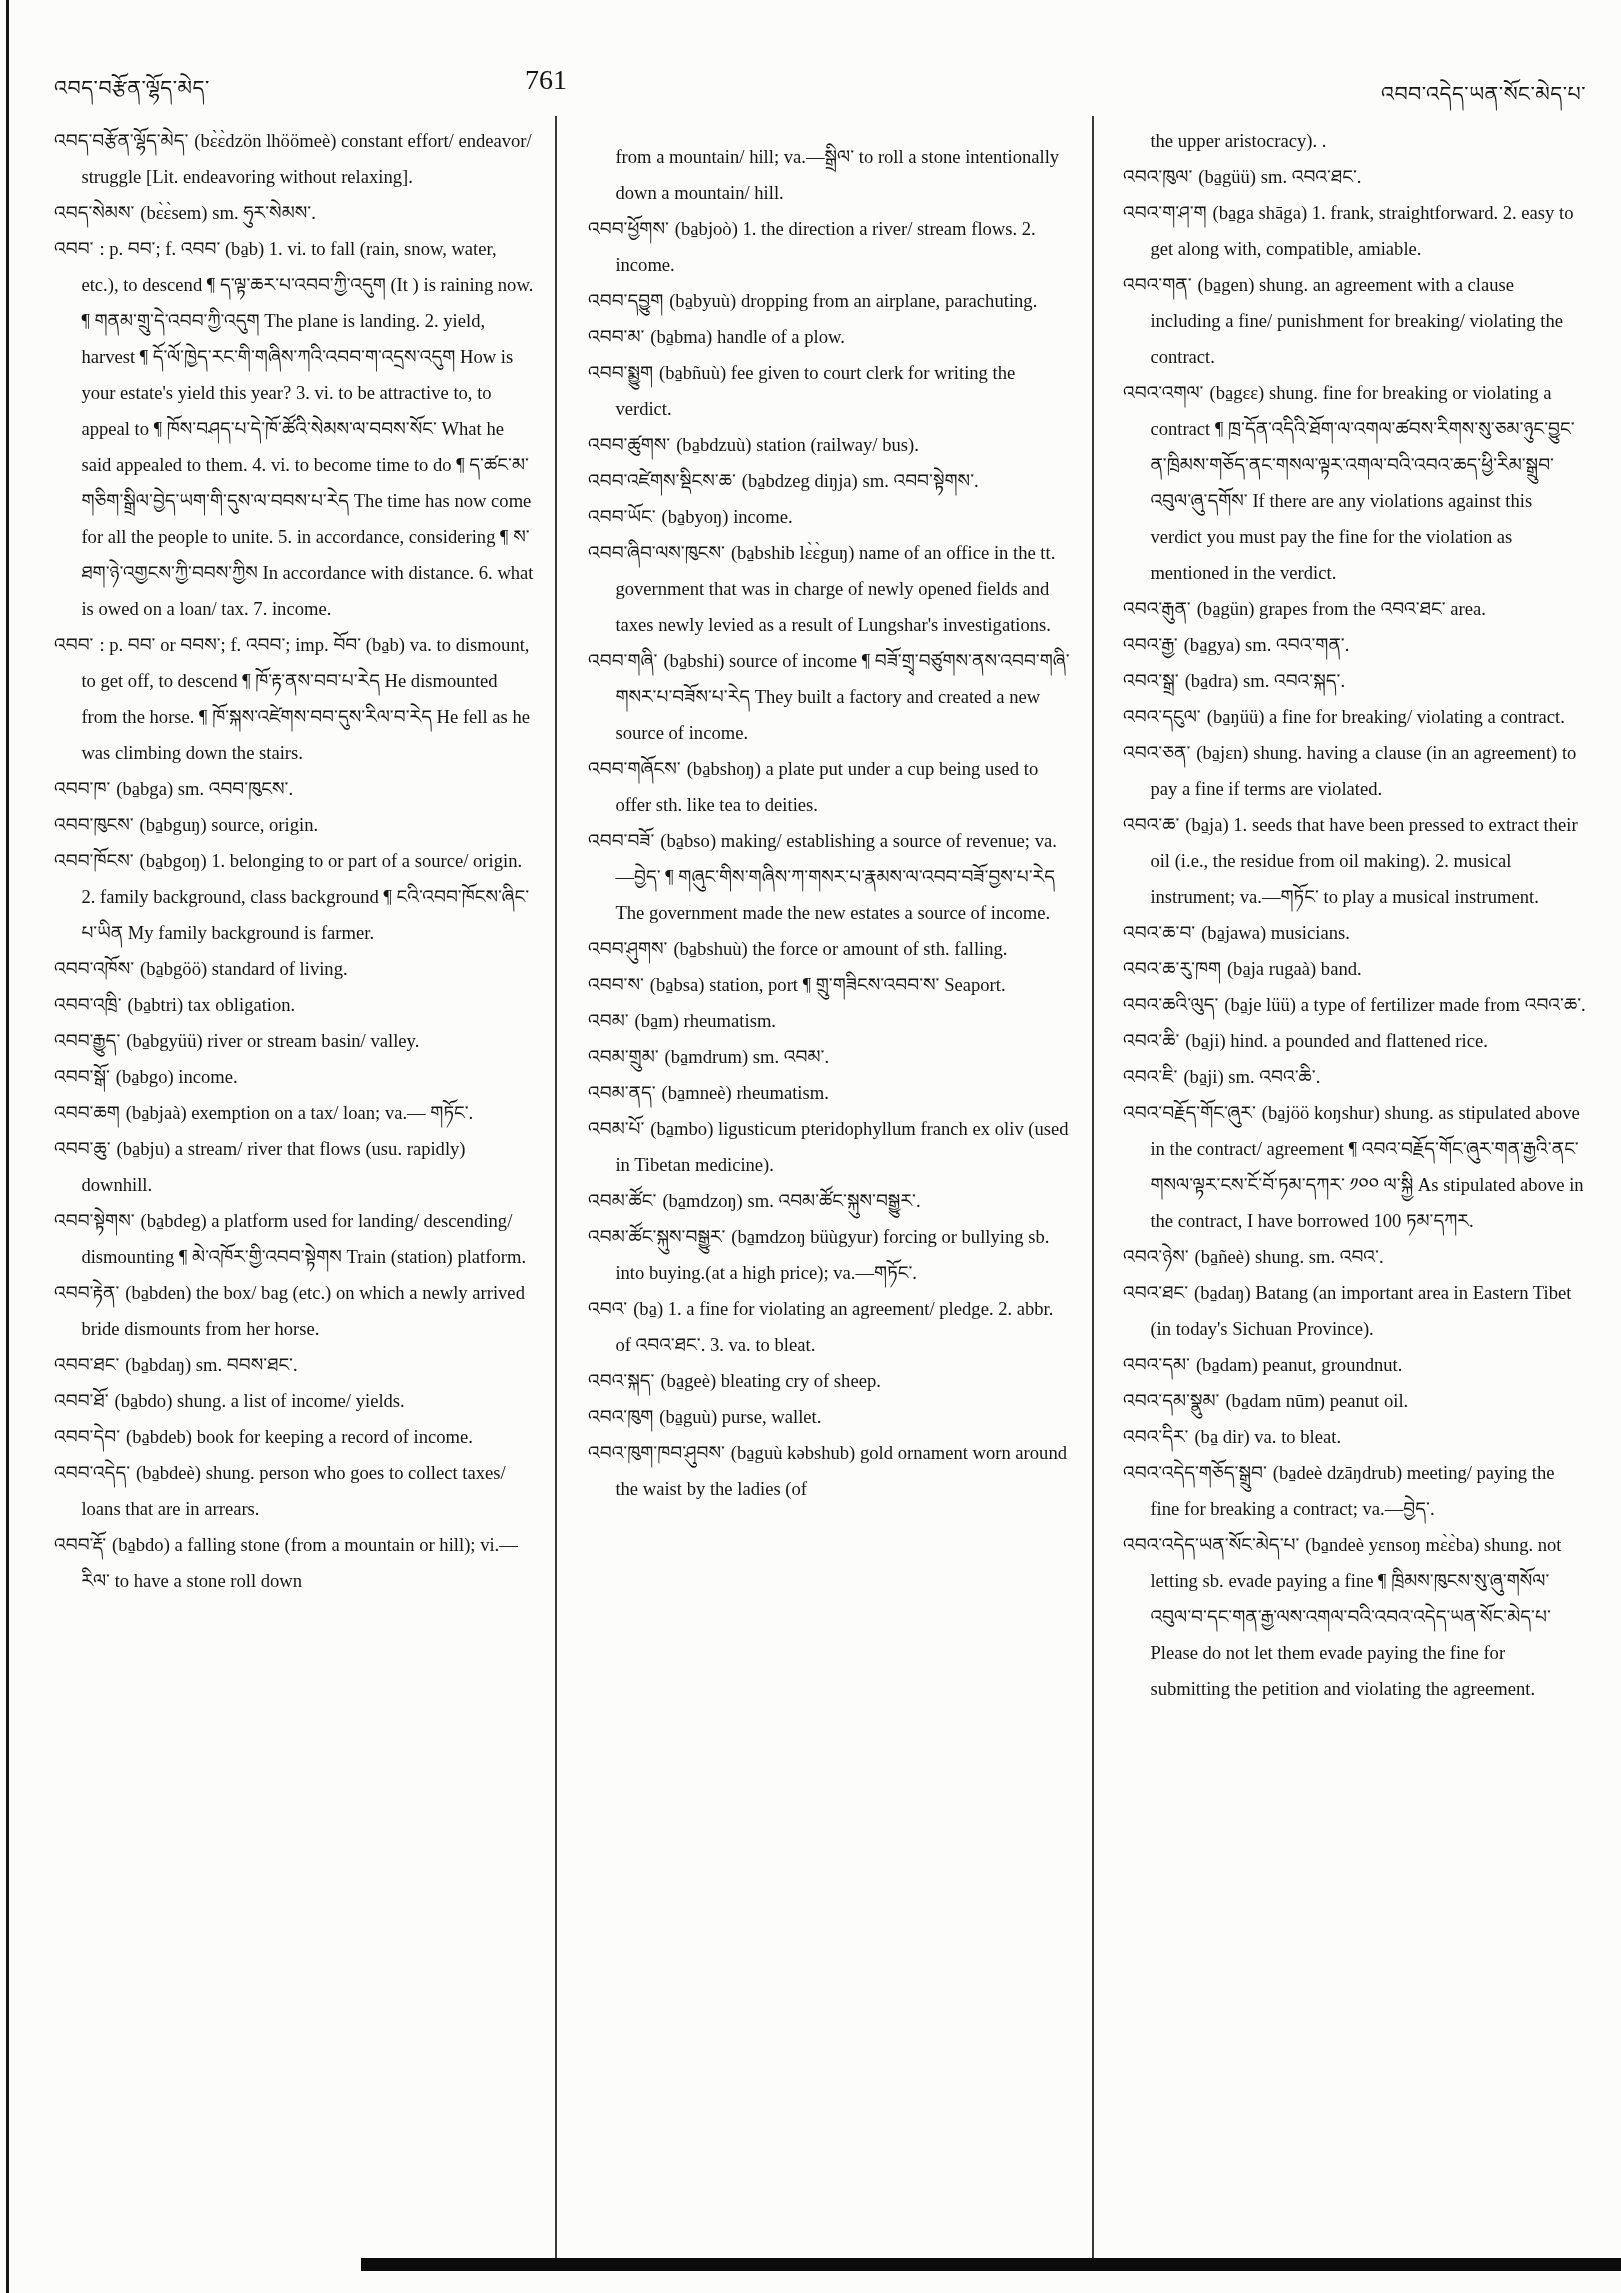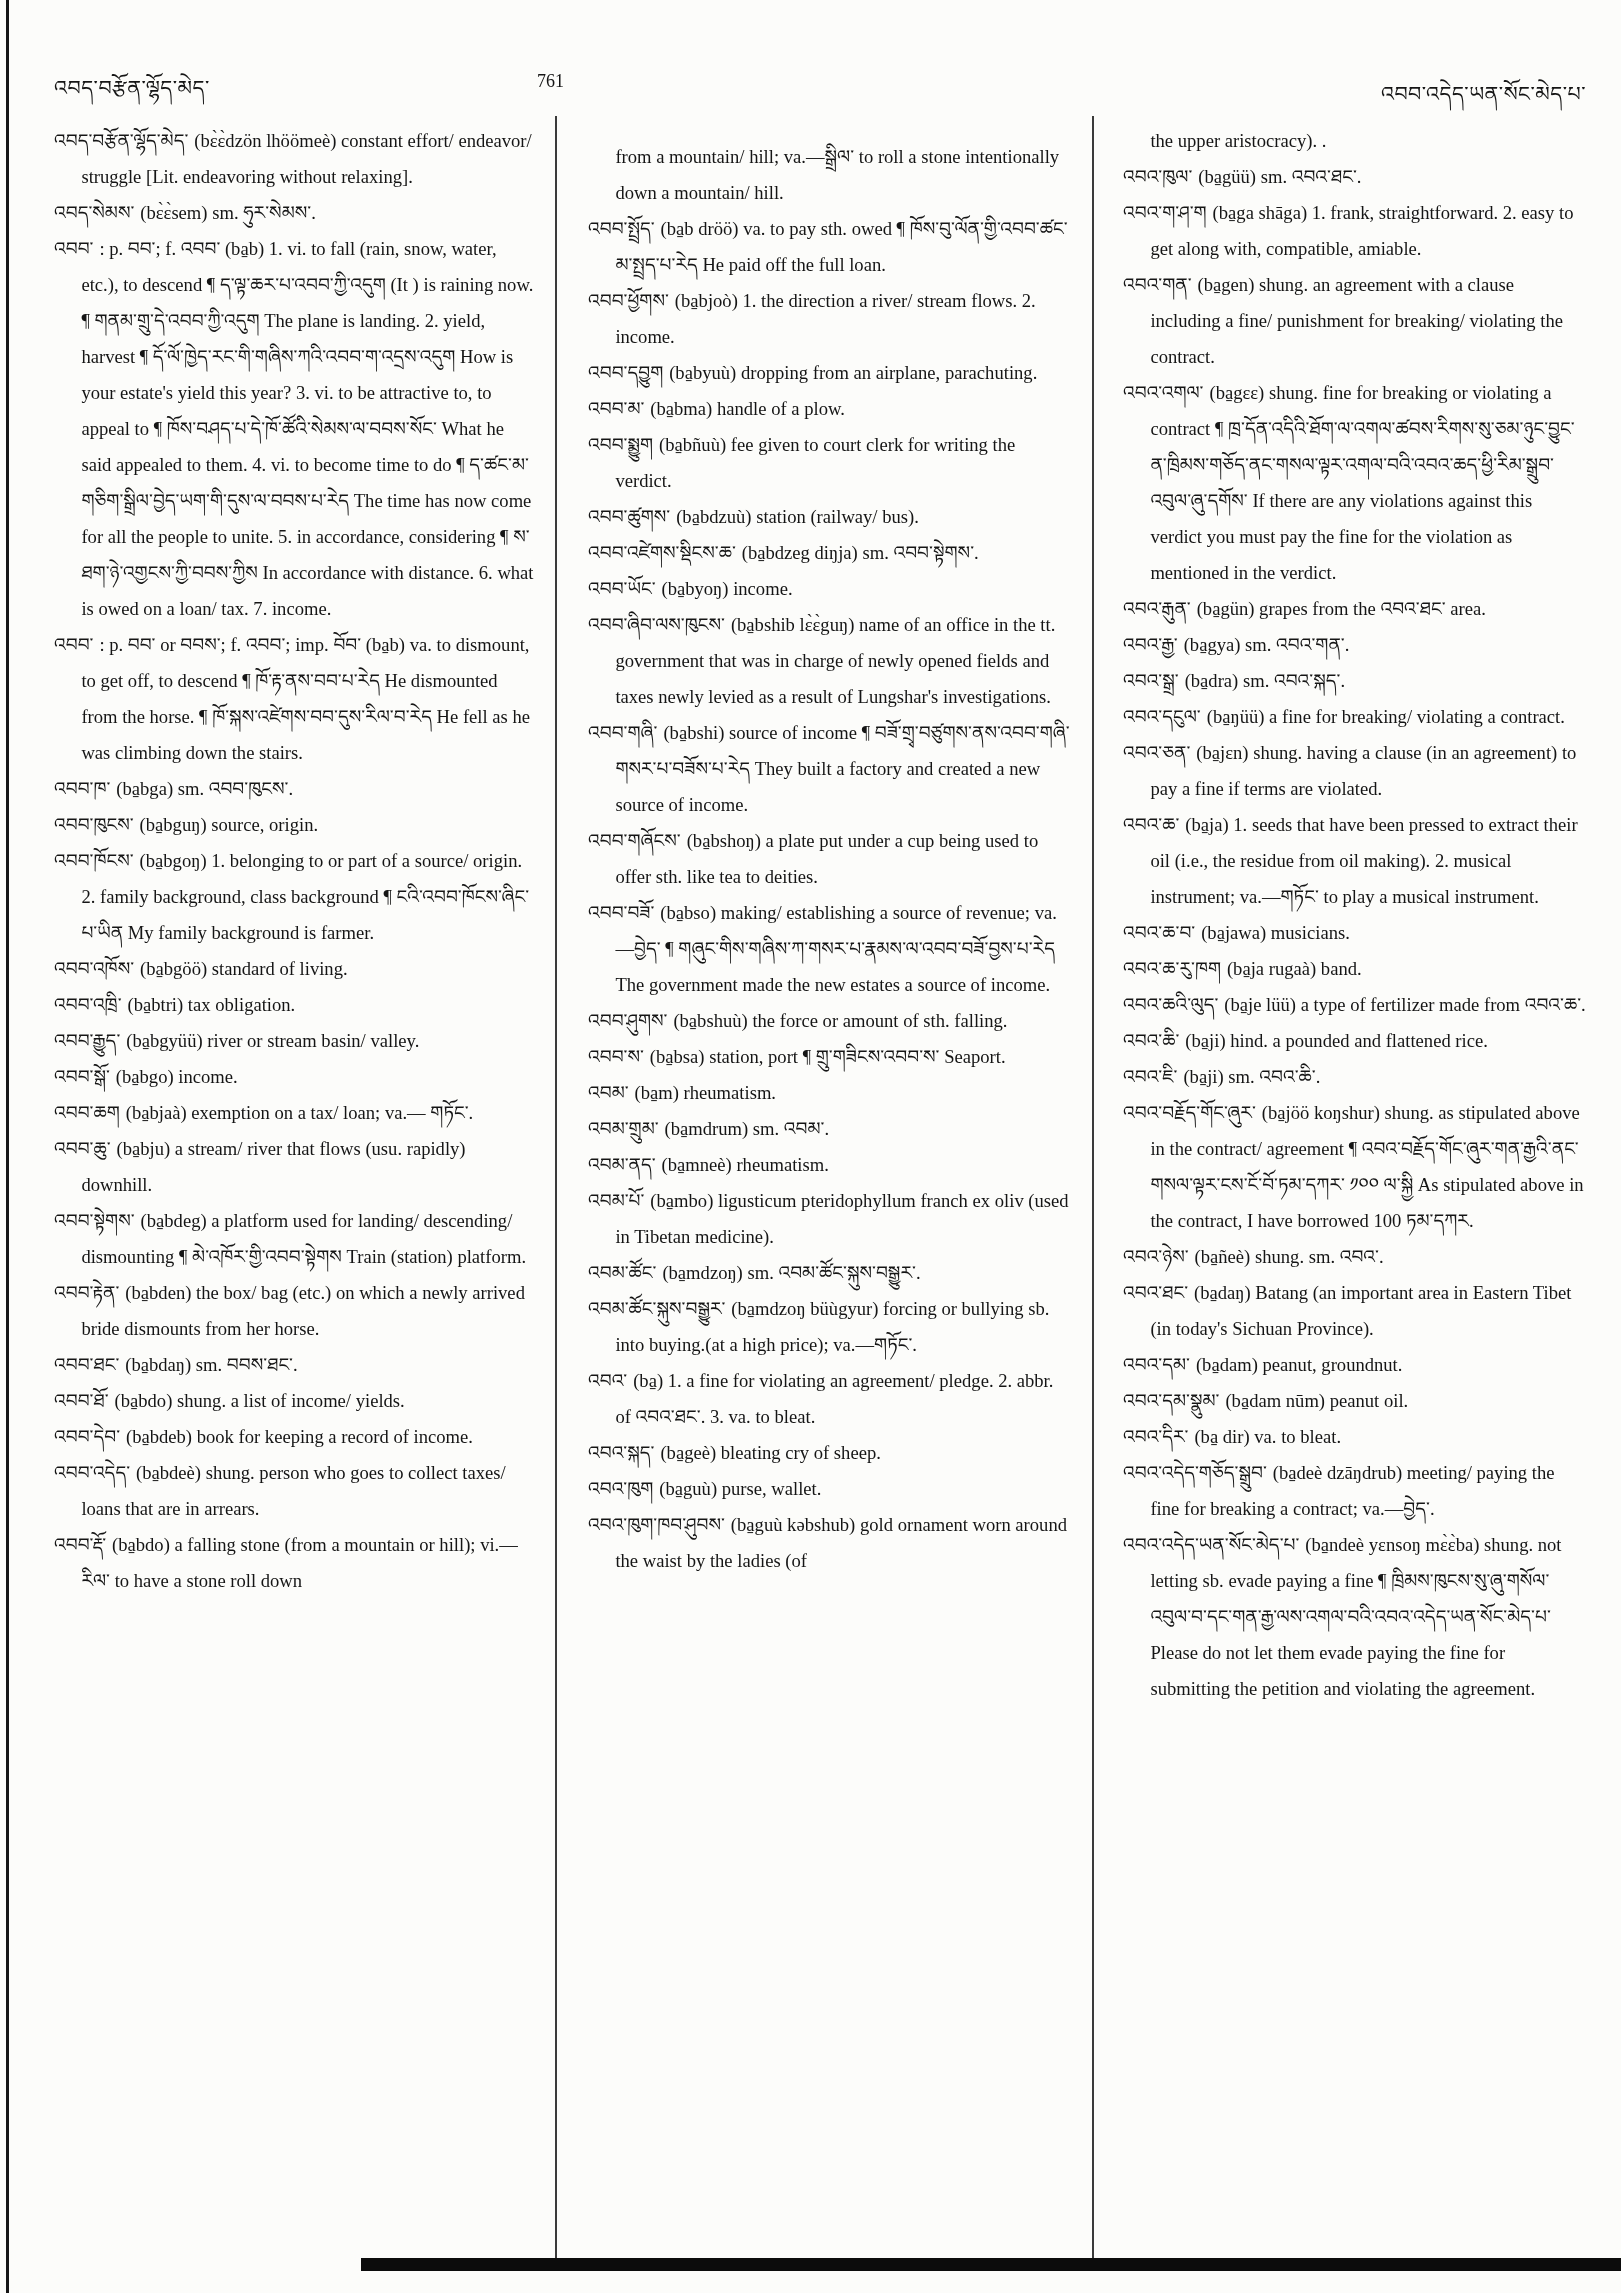--- a/index.html
+++ b/index.html
@@ -20,23 +20,22 @@
   .scan-bar-bottom {
     position: absolute; left: 361px; top: 2258px;
     width: 1260px; height: 12.7px; background: #0c0c0c;
   }
   
   .header-left {
     position: absolute; left: 54px; top: 65px;
     font-size: 20.6px; letter-spacing: 0.5px;
   }
   .page-number {
-    position: absolute; left: 525px; top: 71px;
-    font-size: 18px;
-    margin-left: 12px;
+    position: absolute; left: 525px; top: 64px;
+    font-size: 28px;
   }
   .header-right {
     position: absolute; right: 35px; top: 71px;
     font-size: 20.6px; text-align: left; letter-spacing: 0.5px;
   }
   
   .col-rule { position: absolute; top: 116px; width: 2px; height: 2142px; background: #3a3a3a; }
   .col-rule.r1 { left: 555px; }
   .col-rule.r2 { left: 1092px; }
   
@@ -93,21 +92,20 @@
       <p class="entry"><span class="tib">འབབ་སྟེགས་ </span><span class="body">(ba̱bdeg) a platform used for landing/ descending/ dismounting ¶ མེ་འཁོར་གྱི་འབབ་སྟེགས Train (station) platform.</span></p>
       <p class="entry"><span class="tib">འབབ་རྟེན་ </span><span class="body">(ba̱bden) the box/ bag (etc.) on which a newly arrived bride dismounts from her horse.</span></p>
       <p class="entry"><span class="tib">འབབ་ཐང་ </span><span class="body">(ba̱bdaŋ) sm. བབས་ཐང་.</span></p>
       <p class="entry"><span class="tib">འབབ་ཐོ་ </span><span class="body">(ba̱bdo) shung. a list of income/ yields.</span></p>
       <p class="entry"><span class="tib">འབབ་དེབ་ </span><span class="body">(ba̱bdeb) book for keeping a record of income.</span></p>
       <p class="entry"><span class="tib">འབབ་འདེད་ </span><span class="body">(ba̱bdeè) shung. person who goes to collect taxes/ loans that are in arrears.</span></p>
       <p class="entry"><span class="tib">འབབ་རྡོ་ </span><span class="body">(ba̱bdo) a falling stone (from a mountain or hill); vi.—རིལ་ to have a stone roll down</span></p>
     </div>
   <div class="dict-column c2">
       <p class="entry cont"><span class="body">from a mountain/ hill; va.—སྒྲིལ་ to roll a stone intentionally down a mountain/ hill.</span></p>
-      <p class="entry"><span class="tib">འབབ་སྤྲོད་ </span><span class="body">(ba̱b dröö) va. to pay sth. owed ¶ ཁོས་བུ་ལོན་གྱི་འབབ་ཚང་མ་སྤྲད་པ་རེད He paid off the full loan.</span></p>
       <p class="entry"><span class="tib">འབབ་ཕྱོགས་ </span><span class="body">(ba̱bjoò) 1. the direction a river/ stream flows. 2. income.</span></p>
       <p class="entry"><span class="tib">འབབ་དབྱུག </span><span class="body">(ba̱byuù) dropping from an airplane, parachuting.</span></p>
       <p class="entry"><span class="tib">འབབ་མ་ </span><span class="body">(ba̱bma) handle of a plow.</span></p>
       <p class="entry"><span class="tib">འབབ་སྨྱུག </span><span class="body">(ba̱bñuù) fee given to court clerk for writing the verdict.</span></p>
       <p class="entry"><span class="tib">འབབ་ཚུགས་ </span><span class="body">(ba̱bdzuù) station (railway/ bus).</span></p>
       <p class="entry"><span class="tib">འབབ་འཛེགས་སྡིངས་ཆ་ </span><span class="body">(ba̱bdzeg diŋja) sm. འབབ་སྟེགས་.</span></p>
       <p class="entry"><span class="tib">འབབ་ཡོང་ </span><span class="body">(ba̱byoŋ) income.</span></p>
       <p class="entry"><span class="tib">འབབ་ཞིབ་ལས་ཁུངས་ </span><span class="body">(ba̱bshib lɛ̀ɛ̀guŋ) name of an office in the tt. government that was in charge of newly opened fields and taxes newly levied as a result of Lungshar's investigations.</span></p>
       <p class="entry"><span class="tib">འབབ་གཞི་ </span><span class="body">(ba̱bshi) source of income ¶ བཟོ་གྲྭ་བཙུགས་ནས་འབབ་གཞི་གསར་པ་བཟོས་པ་རེད They built a factory and created a new source of income.</span></p>
       <p class="entry"><span class="tib">འབབ་གཞོངས་ </span><span class="body">(ba̱bshoŋ) a plate put under a cup being used to offer sth. like tea to deities.</span></p>

